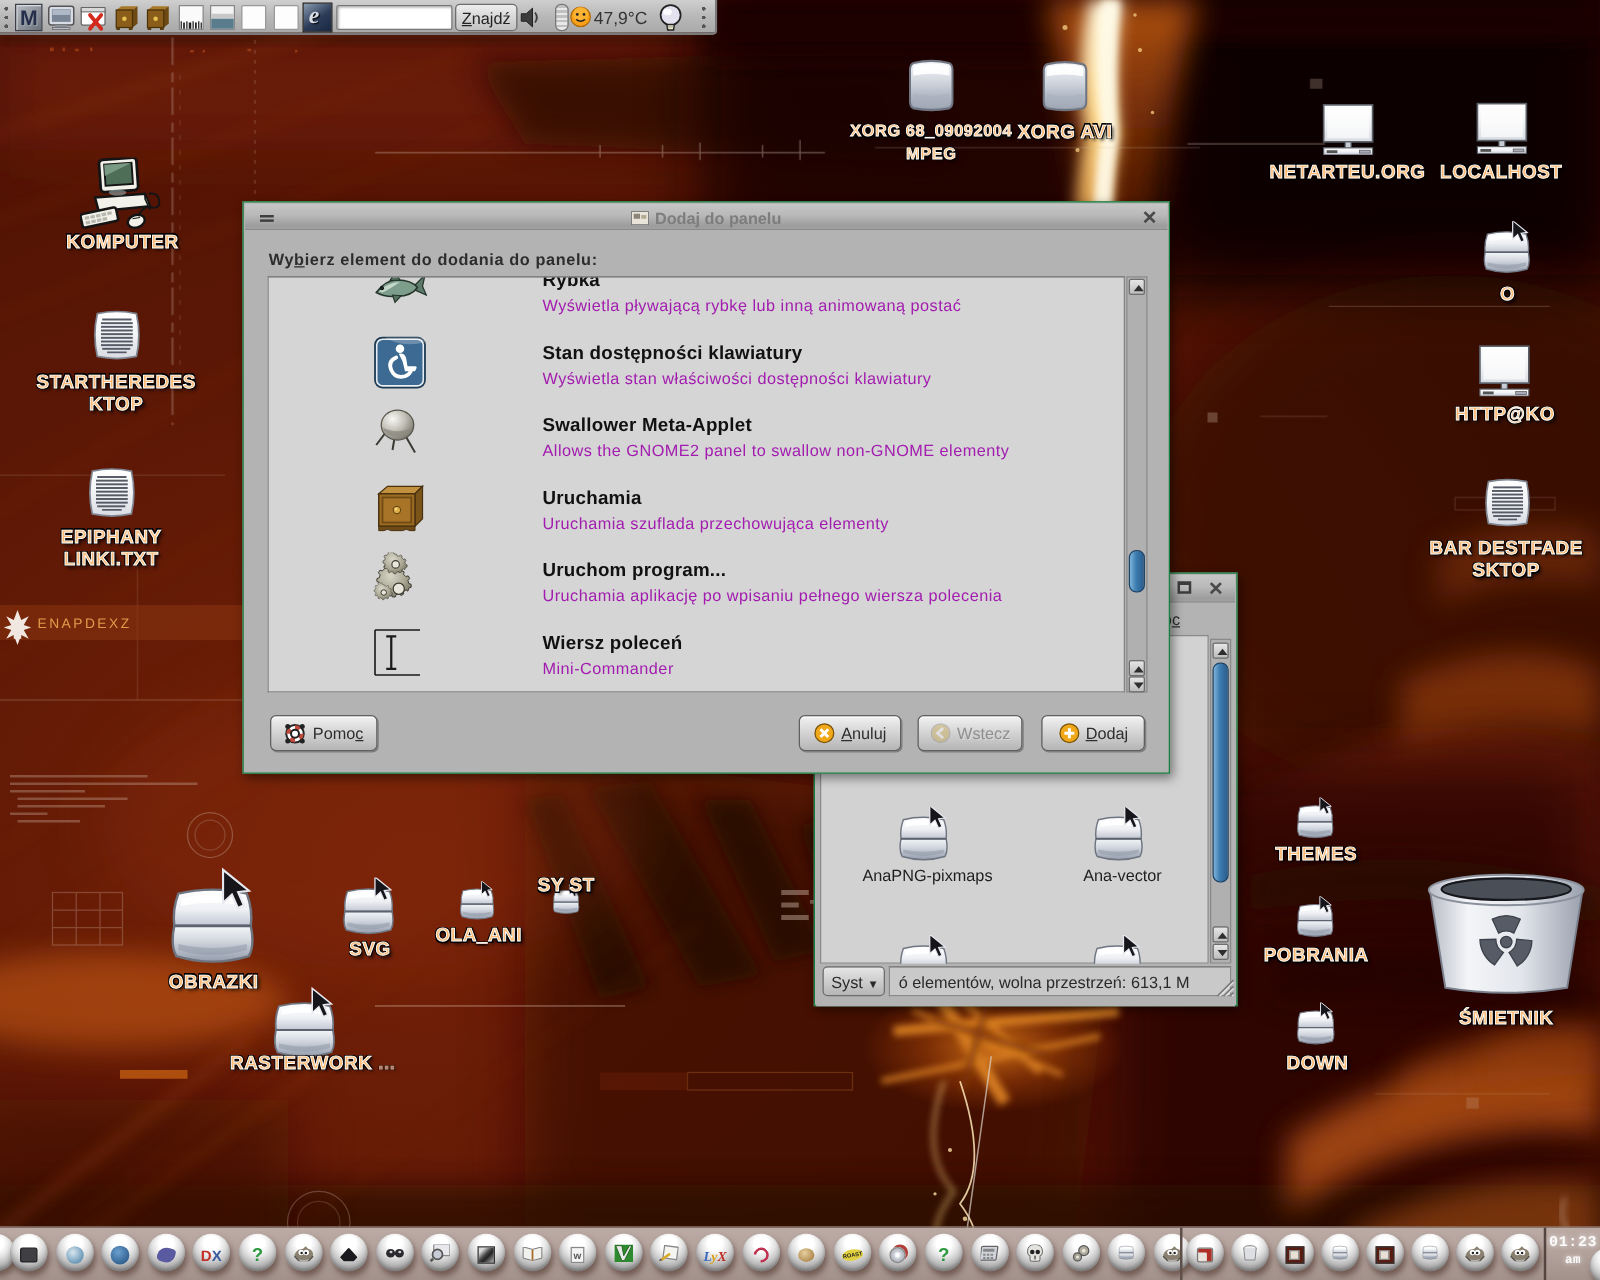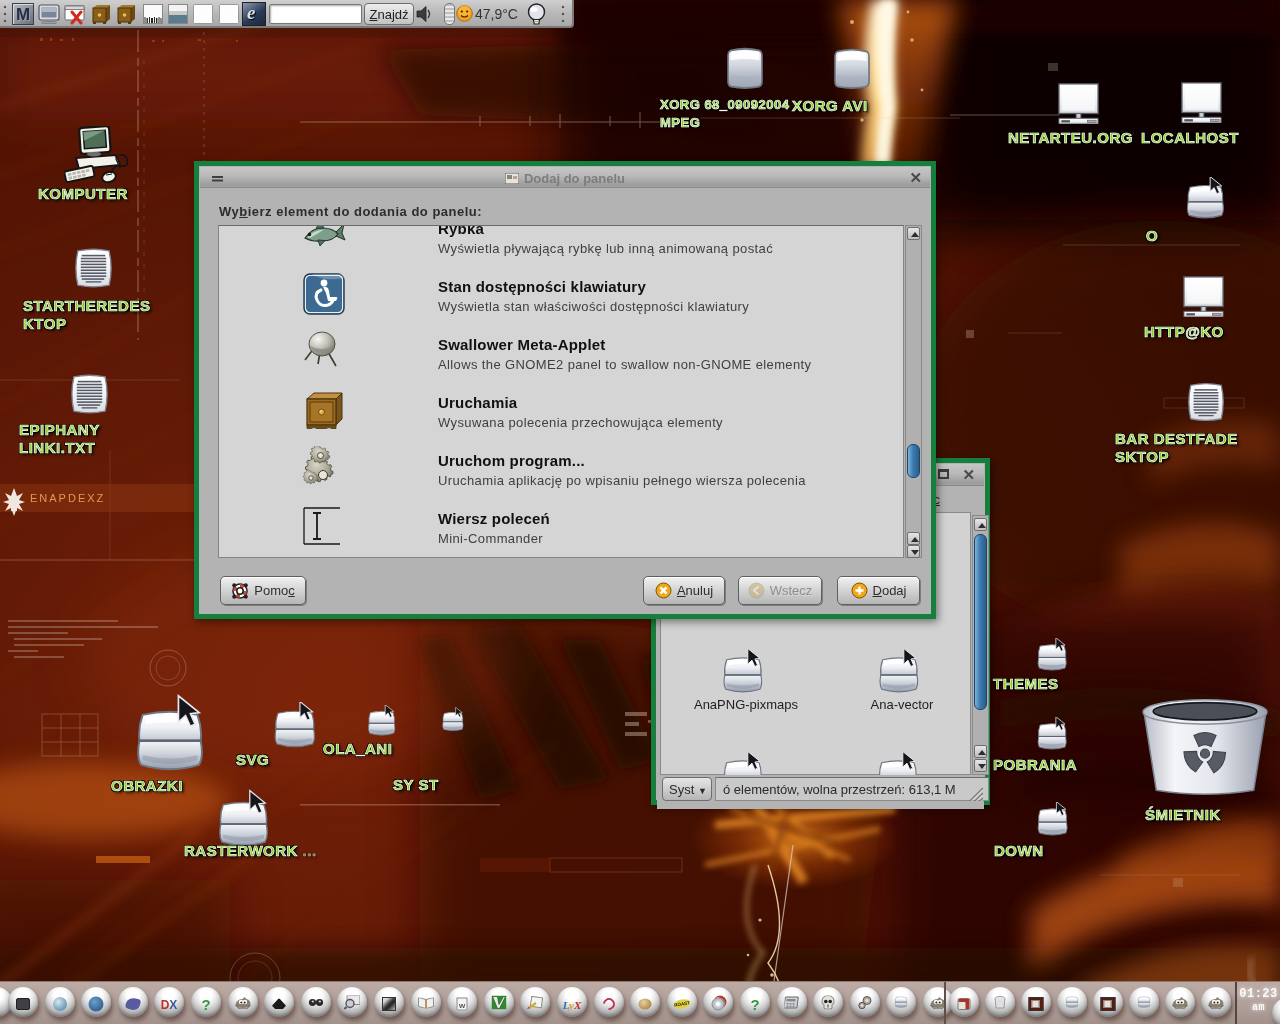--- a/index.html
+++ b/index.html
@@ -1,22 +1,22 @@
 <!DOCTYPE html>
 <html><head><meta charset="utf-8">
 <style>
 html,body{margin:0;padding:0;width:1280px;height:1024px;overflow:hidden;background:#4a1204;}
 *{box-sizing:border-box;}
 body{font-family:"Liberation Sans",sans-serif;position:relative;}
 #wall{position:absolute;left:0;top:0;width:1280px;height:1024px;}
 .dicon{position:absolute;display:flex;flex-direction:column;align-items:center;}
-.dlab{font:bold 15px "Liberation Sans",sans-serif;color:#84cc16;letter-spacing:.5px;line-height:18px;-webkit-text-stroke:.7px #fff;text-align:left;white-space:nowrap;
+.dlab{font:bold 15px "Liberation Sans",sans-serif;color:#fdba74;letter-spacing:.5px;line-height:18px;-webkit-text-stroke:.7px #fff;text-align:center;white-space:nowrap;
  text-shadow:-1px -1px 0 #000,1px -1px 0 #000,-1px 1px 0 #000,1px 1px 0 #000,2px 2px 3px rgba(0,0,0,.9);}
 
-.win{position:absolute;background:#b3b3b3;border:5px solid #15803d;box-shadow:2px 3px 8px rgba(0,0,0,.45);}
+.win{position:absolute;background:#b3b3b3;border:1px solid #15803d;box-shadow:2px 3px 8px rgba(0,0,0,.45);}
 .tbar{position:absolute;left:1px;top:1px;right:1px;height:21px;background:linear-gradient(#c6c6c6,#b9b9b9 45%,#9c9c9c 90%,#a3a3a3);border-bottom:1px solid #8a8a8a;}
 .ttl{position:absolute;top:4px;width:100%;text-align:center;font:bold 13px "Liberation Sans",sans-serif;color:#7d7d7d;}
 .tX{position:absolute;top:2px;right:8px;font:bold 15px "Liberation Sans",sans-serif;color:#4a4a4a;}
 
 .gbtn{position:absolute;height:29px;border-radius:5px;border:1px solid #606060;background:linear-gradient(#f2f2f2,#d9d9d9 40%,#b5b5b5);
  font:13px "Liberation Sans",sans-serif;color:#2e2e2e;display:flex;align-items:center;justify-content:center;gap:5px;
  box-shadow:inset 0 1px 0 #fff, 1px 1px 0 rgba(90,90,90,.6);}
 .gbtn u{text-decoration:underline;}
 
 #toppanel{position:absolute;left:0;top:0;width:574px;height:28px;background:linear-gradient(#cfcfcf,#b8b8b8 50%,#a9a9a9);border-right:2px solid #7a7a7a;border-bottom:2px solid #7a7a7a;border-radius:0 0 4px 0;}
@@ -26,21 +26,21 @@
 .ball{position:absolute;top:5px;width:30px;height:30px;border-radius:50%;
  background:radial-gradient(circle at 50% 26%,#ffffff 0 22%,#e2e2e2 42%,#b0b0b0 68%,#878787 92%,#7a7a7a);
  box-shadow:2px 4px 5px rgba(55,28,18,.5), inset 0 -2px 3px rgba(0,0,0,.22);}
 .glyph{position:absolute;left:50%;top:55%;transform:translate(-50%,-50%);font:bold 13px "Liberation Sans",sans-serif;}
 .sbtn{position:absolute;left:1px;width:13px;height:13px;background:linear-gradient(#e6e6e6,#bdbdbd);border:1px solid #6e6e6e;border-radius:2px;}
 .sbtn:after{content:"";position:absolute;left:2.5px;top:3.5px;border-left:4px solid transparent;border-right:4px solid transparent;border-bottom:5px solid #2e2e2e;}
 .sbtn.dn:after{border-bottom:none;border-top:5px solid #2e2e2e;}
 .lrow{position:absolute;left:0;width:684px;height:58px;}
 .lrow .ic{position:absolute;left:83px;top:3px;width:44px;height:44px;}
 .lrow .t1{position:absolute;left:219px;top:9px;font:bold 15px "Liberation Sans",sans-serif;color:#111;letter-spacing:.2px;}
-.lrow .t2{position:absolute;left:219px;top:30px;font:13px "Liberation Sans",sans-serif;color:#404040;letter-spacing:.38px;}
+.lrow .t2{position:absolute;left:219px;top:30px;font:13px "Liberation Sans",sans-serif;color:#a21caf;letter-spacing:.38px;}
 </style></head>
 <body>
 <svg id="wall" viewBox="0 0 1280 1024" preserveAspectRatio="none">
 <defs>
 <radialGradient id="base" cx="0.26" cy="0.68" r="1.1">
  <stop offset="0" stop-color="#762108"></stop>
         <stop offset=".28" stop-color="#611a06"></stop>
  <stop offset=".55" stop-color="#521304"></stop>
         <stop offset="1" stop-color="#3d0d03"></stop>
 </radialGradient>
@@ -399,21 +399,21 @@
       <use href="#jarcur"></use>
     </svg>
  <div class="dlab" style="position:absolute;left:236px;top:751px;width:120px;">SVG</div>
  <svg class="dicon" style="left:366px;top:705px;" width="33" height="31" viewBox="0 0 46 44">
       <use href="#jarcur"></use>
     </svg>
  <div class="dlab" style="position:absolute;left:323px;top:740px;width:120px;">OLA_ANI</div>
  <svg class="dicon" style="left:441px;top:707px;" width="25" height="25" viewBox="0 0 46 44">
       <use href="#jarcur"></use>
     </svg>
- <div class="dlab" style="position:absolute;left:393px;top:776px;width:120px;">SY ST</div>
+ <div class="dlab" style="position:absolute;left:393px;top:700px;width:120px;">SY ST</div>
  <svg class="dicon" style="left:216px;top:788px;" width="58" height="62" viewBox="0 0 46 44">
       <use href="#jarcur"></use>
     </svg>
  <div class="dlab" style="position:absolute;left:184px;top:842px;width:120px;">RASTERWORK<span style="opacity:.55"> ...</span></div>
  <svg class="dicon" style="left:1035px;top:638px;" width="36" height="33" viewBox="0 0 46 44">
       <use href="#jarcur"></use>
     </svg>
  <div class="dlab" style="position:absolute;left:993px;top:675px;width:120px;">THEMES</div>
  <svg class="dicon" style="left:1035px;top:717px;" width="36" height="33" viewBox="0 0 46 44">
       <use href="#jarcur"></use>
@@ -541,21 +541,21 @@
             <path d="M2 8 L9 2 37 2 31 8 Z" fill="#c29140" stroke="#4a3210" stroke-width="1"></path>
             <path d="M31 8 L37 2 37 28 31 34 Z" fill="#7a5418" stroke="#4a3210" stroke-width="1"></path>
             <rect x="2" y="8" width="29" height="26" fill="#9c6a20" stroke="#4a3210" stroke-width="1.2"></rect>
             <rect x="5" y="11" width="23" height="20" fill="#a87428" stroke="#6e4a14" stroke-width="1.4"></rect>
             <circle cx="16.5" cy="21" r="3" fill="#e0b048" stroke="#5a3c0e" stroke-width=".8"></circle>
             <circle cx="15.7" cy="20.2" r="1" fill="#f4d890"></circle>
             <path d="M2 34 L31 34 31 37.5 27 37.5 Q24 35.5 21 37.5 L12 37.5 Q9 35.5 6 37.5 L2 37.5 Z" fill="#6e4a16" stroke="#4a3210" stroke-width=".8"></path>
           </g>
         </svg>
    <div class="t1">Uruchamia</div>
-   <div class="t2">Wysuwana polecenia przechowująca elementy</div>
+   <div class="t2">Uruchamia szuflada przechowująca elementy</div>
   </div>
   <div class="lrow" style="top:217px;">
    <svg class="ic" viewBox="0 0 44 44">
           <defs>
             <radialGradient id="gmet" cx=".4" cy=".35" r=".75">
               <stop offset="0" stop-color="#d8d6c8"></stop>
               <stop offset=".6" stop-color="#a8a692"></stop>
               <stop offset="1" stop-color="#73715e"></stop>
             </radialGradient>
           </defs>

